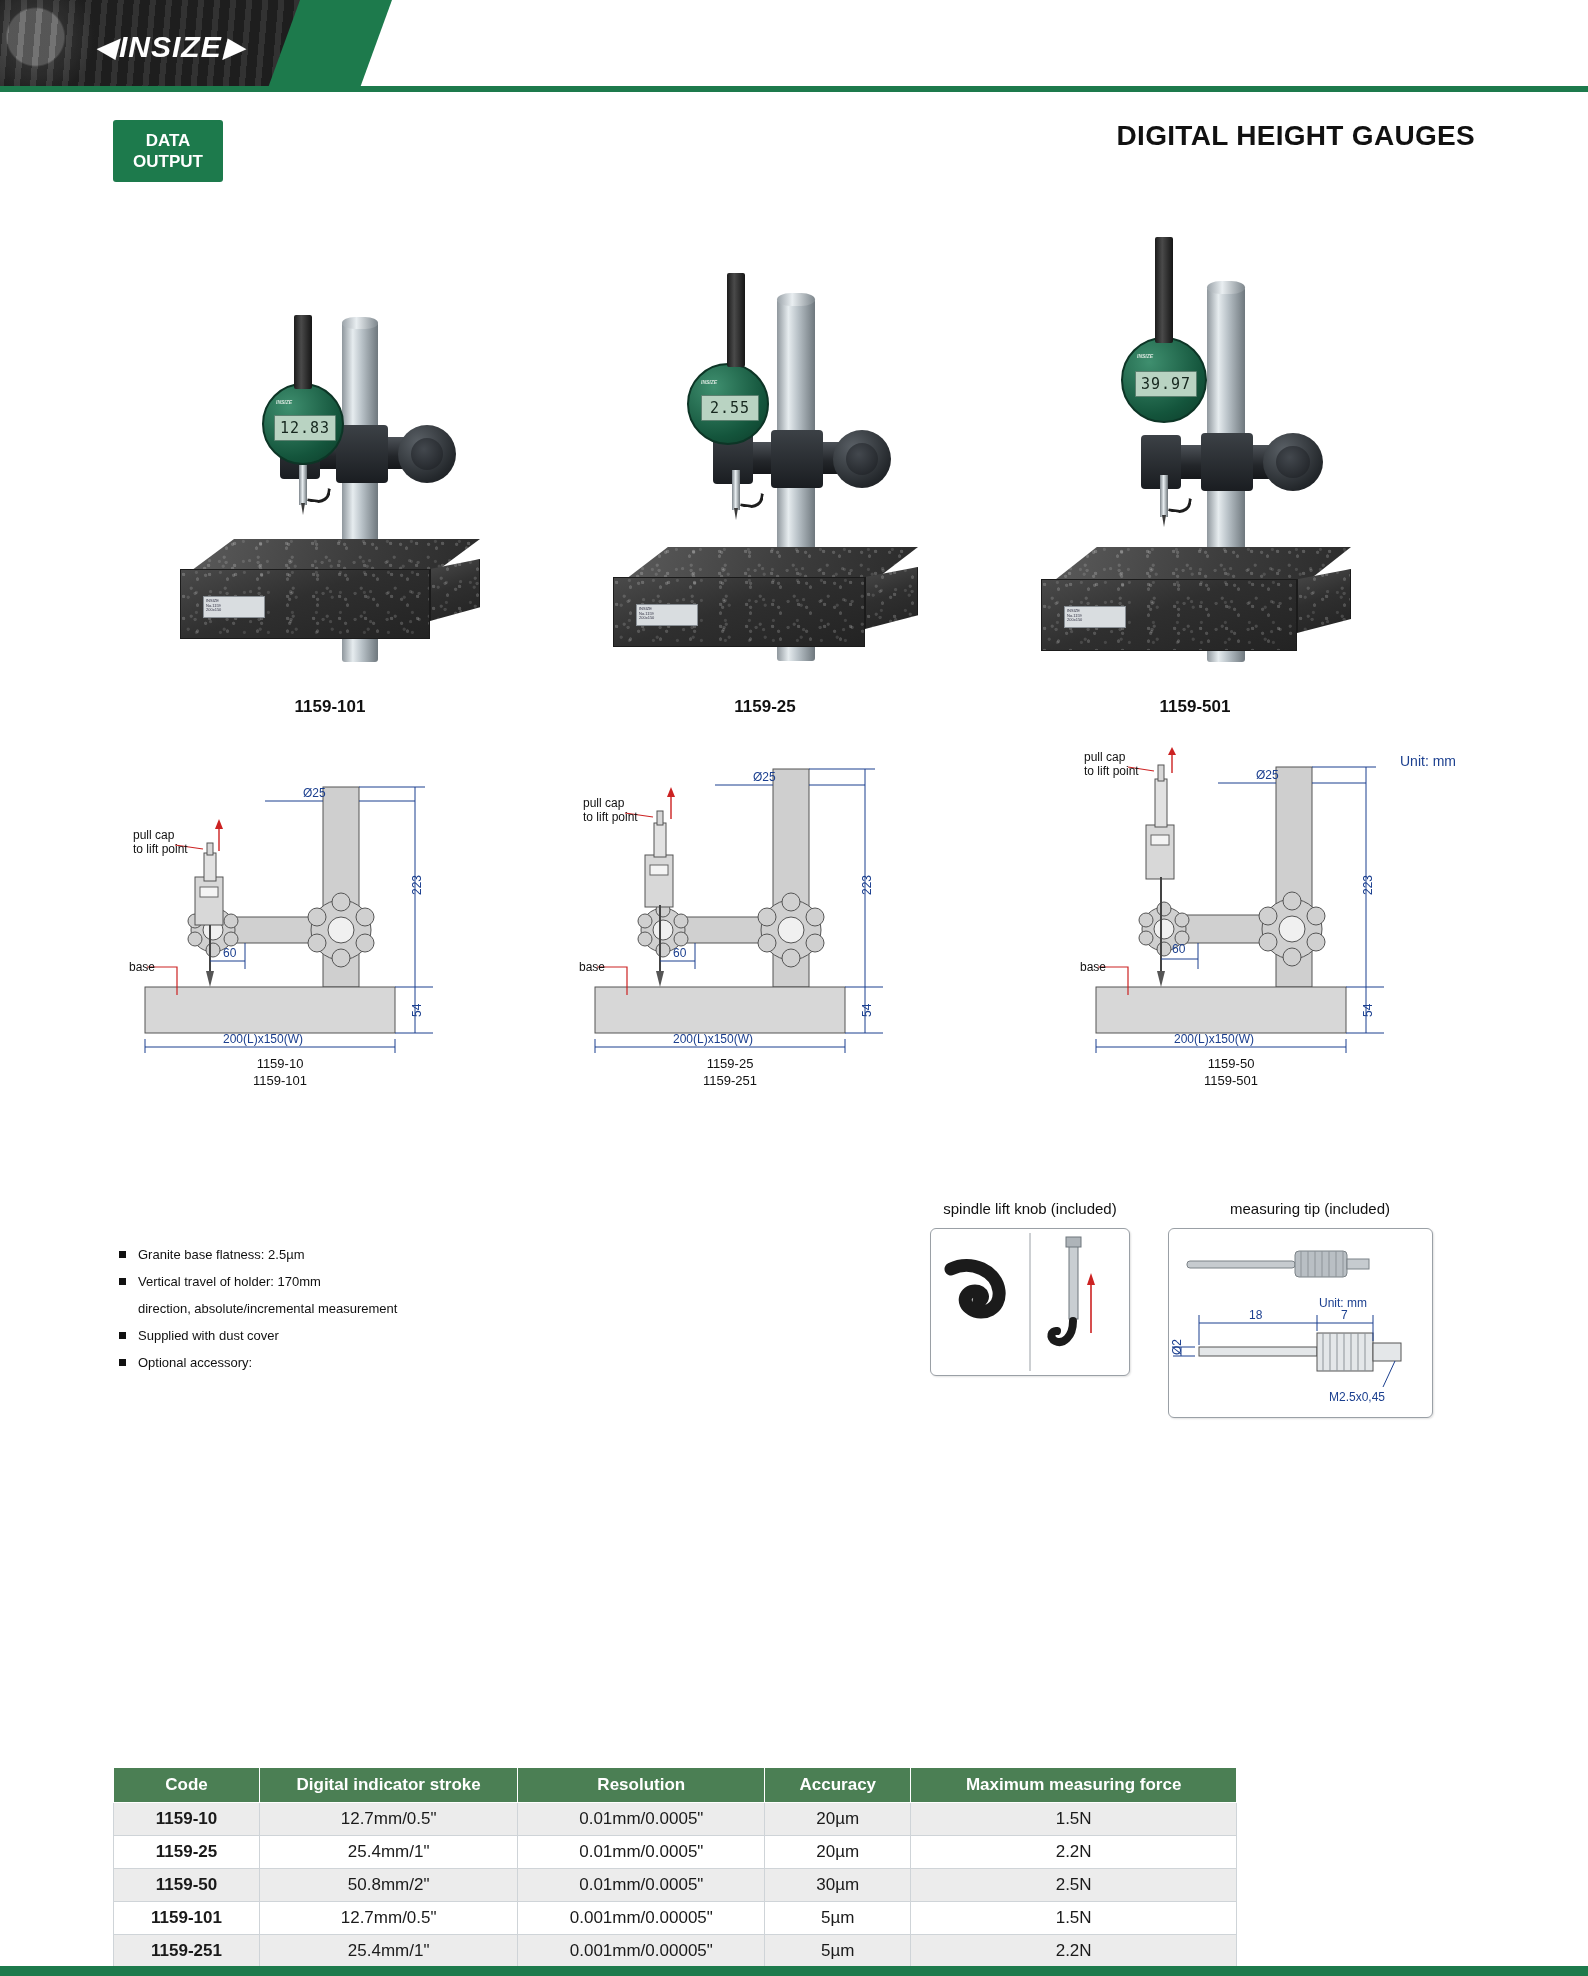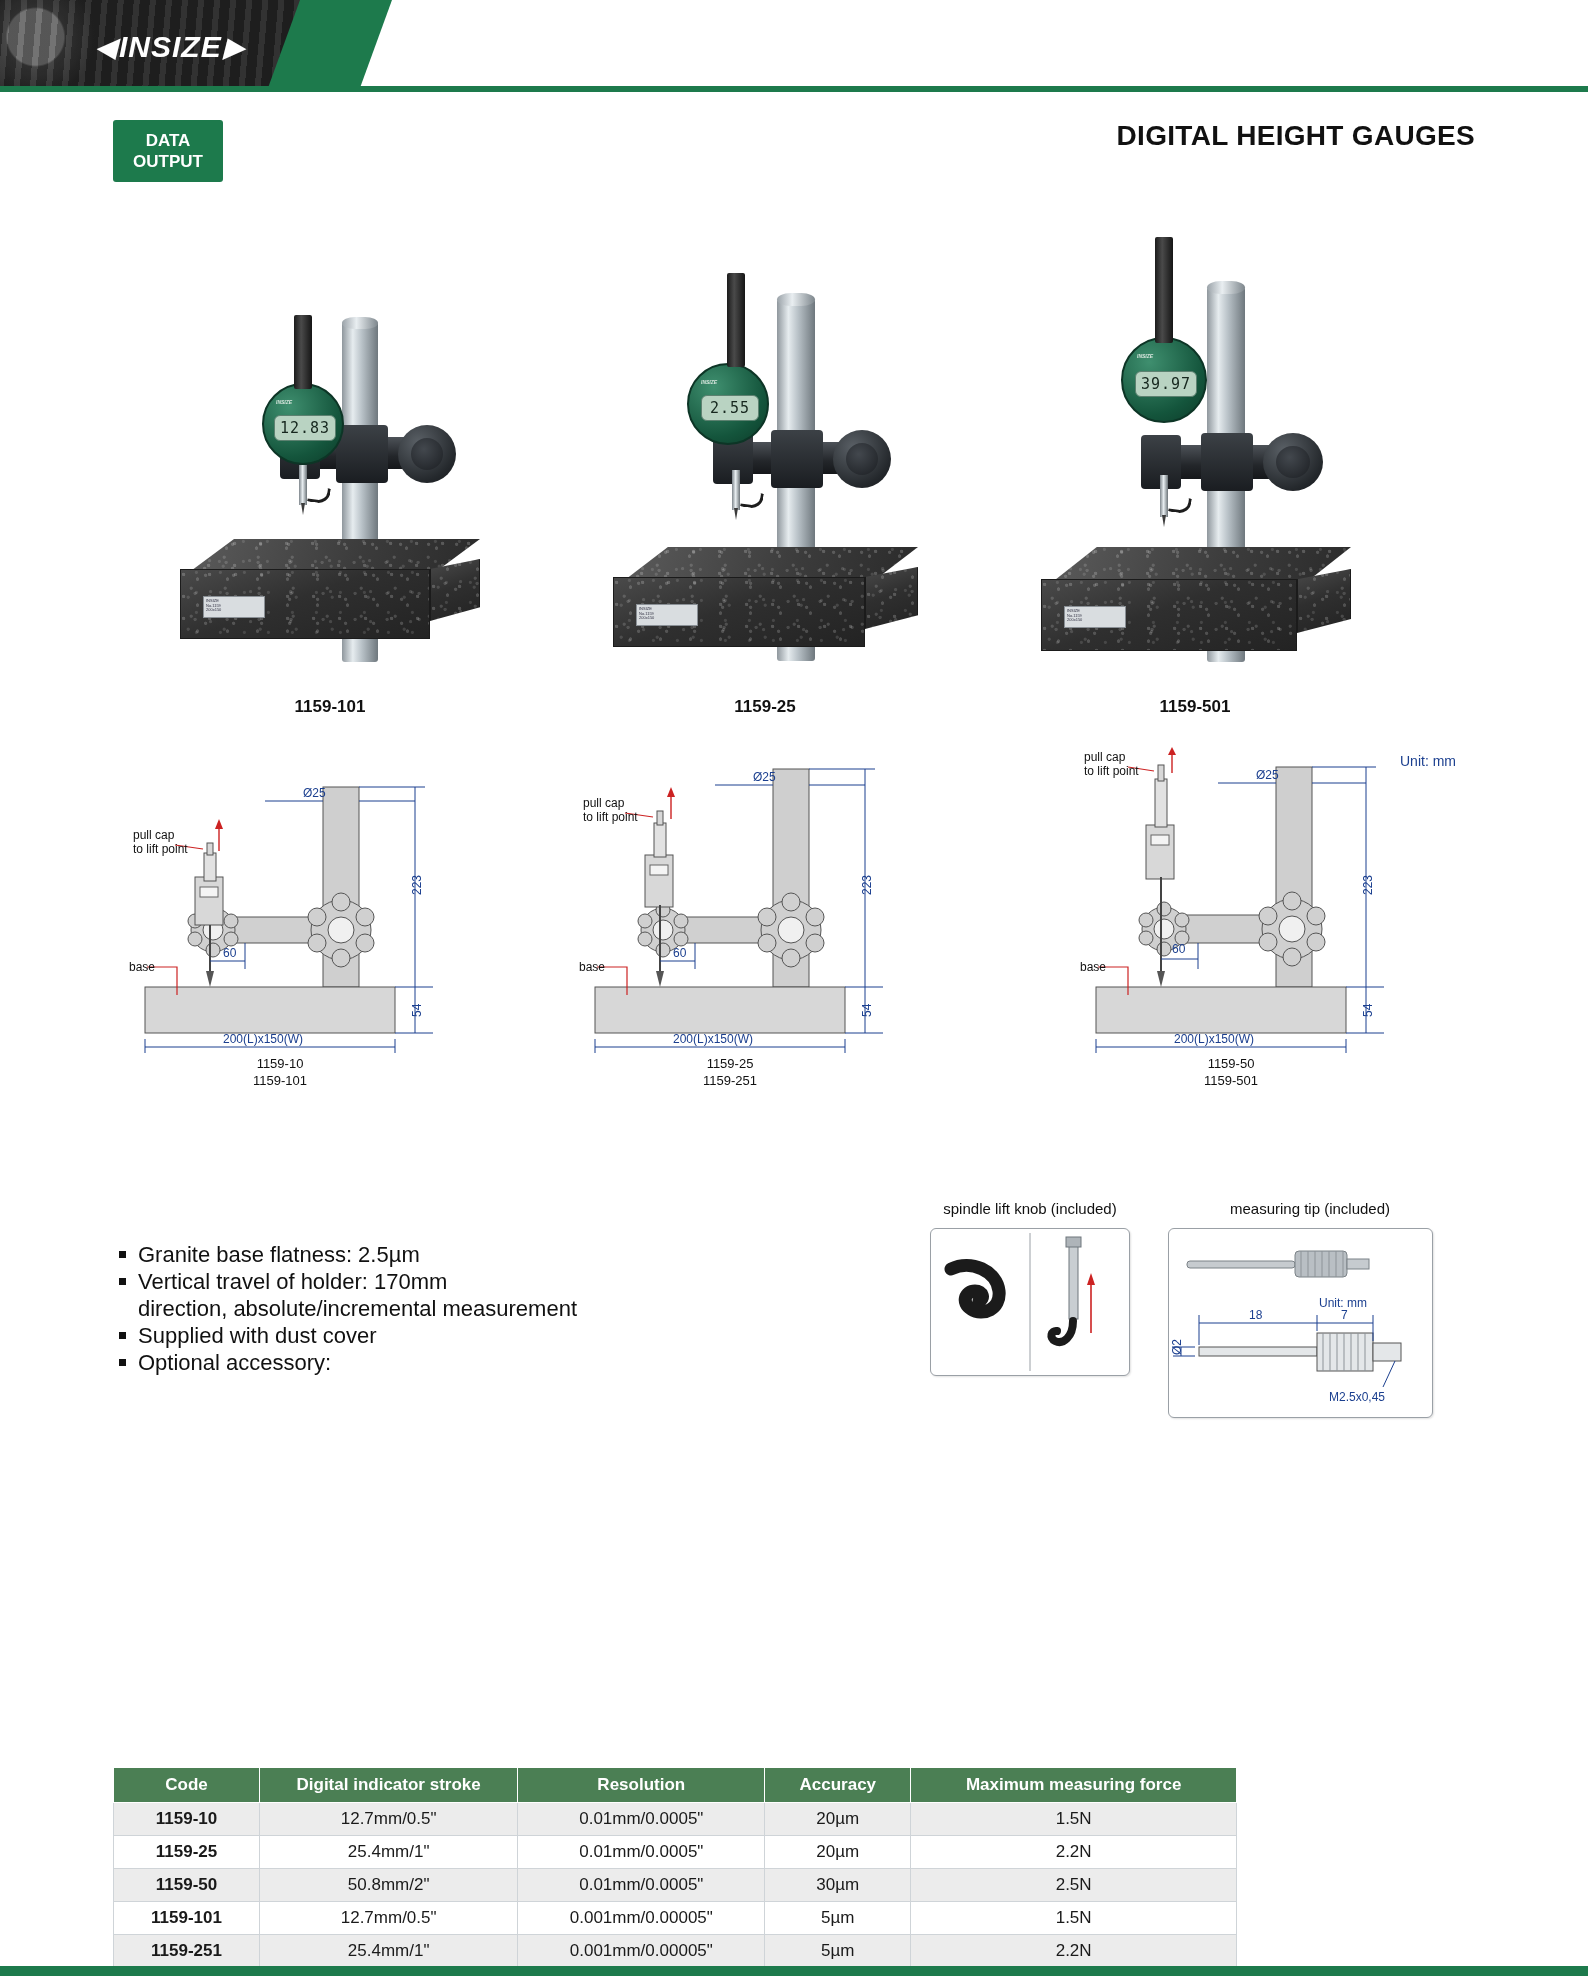--- a/index.html
+++ b/index.html
@@ -169,21 +169,21 @@
     position: absolute;
     border-radius: 50%;
     background: radial-gradient(circle at 32% 28%, #3f8f6f, #14553c 65%, #0c3a28);
     border: 2px solid #0d3526;
     display: flex; align-items: center; justify-content: center;
   }
   .g-lcd {
     position: absolute;
     background: #b9d3c2;
     border: 1px solid #5c8170;
-    border-radius: 6px;
+    border-radius: 1px;
     display: flex; align-items: center; justify-content: center;
     font-family: "DejaVu Sans Mono", monospace;
     color: #16271e;
     letter-spacing: 1px;
   }
   .g-ind-brand {
     position: absolute;
     font-size: 5px; color: #d8e6de; font-weight: bold; font-style: italic;
   }
   .g-stem {
@@ -223,21 +223,21 @@
   }
 
   
   .features {
     position: absolute; left: 113px; top: 1150px; width: 700px;
   }
   .features ul { margin: 0; padding: 0; list-style: none; }
   .features li {
     position: relative;
     padding-left: 25px;
-    font-size: 22px;
+    font-size: 13px;
     line-height: 25px;
     margin-bottom: 2px;
     color: #111;
   }
   .features li::before {
     content: "";
     position: absolute; left: 6px; top: 9px;
     width: 7px; height: 7px; background: #111;
   }
   .features b { font-weight: bold; }

